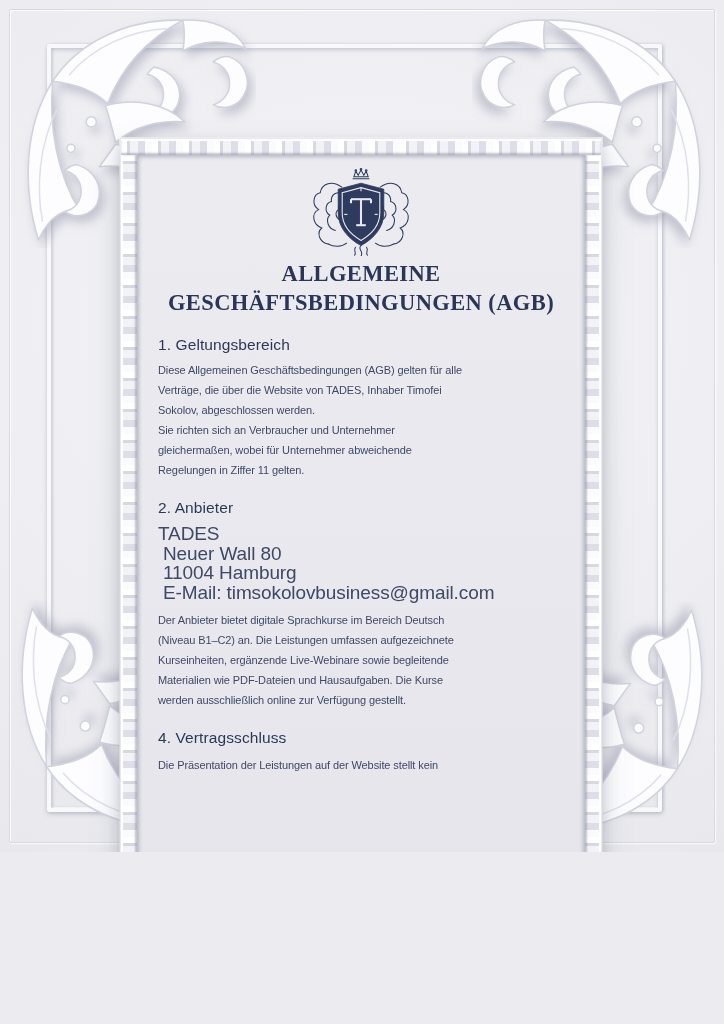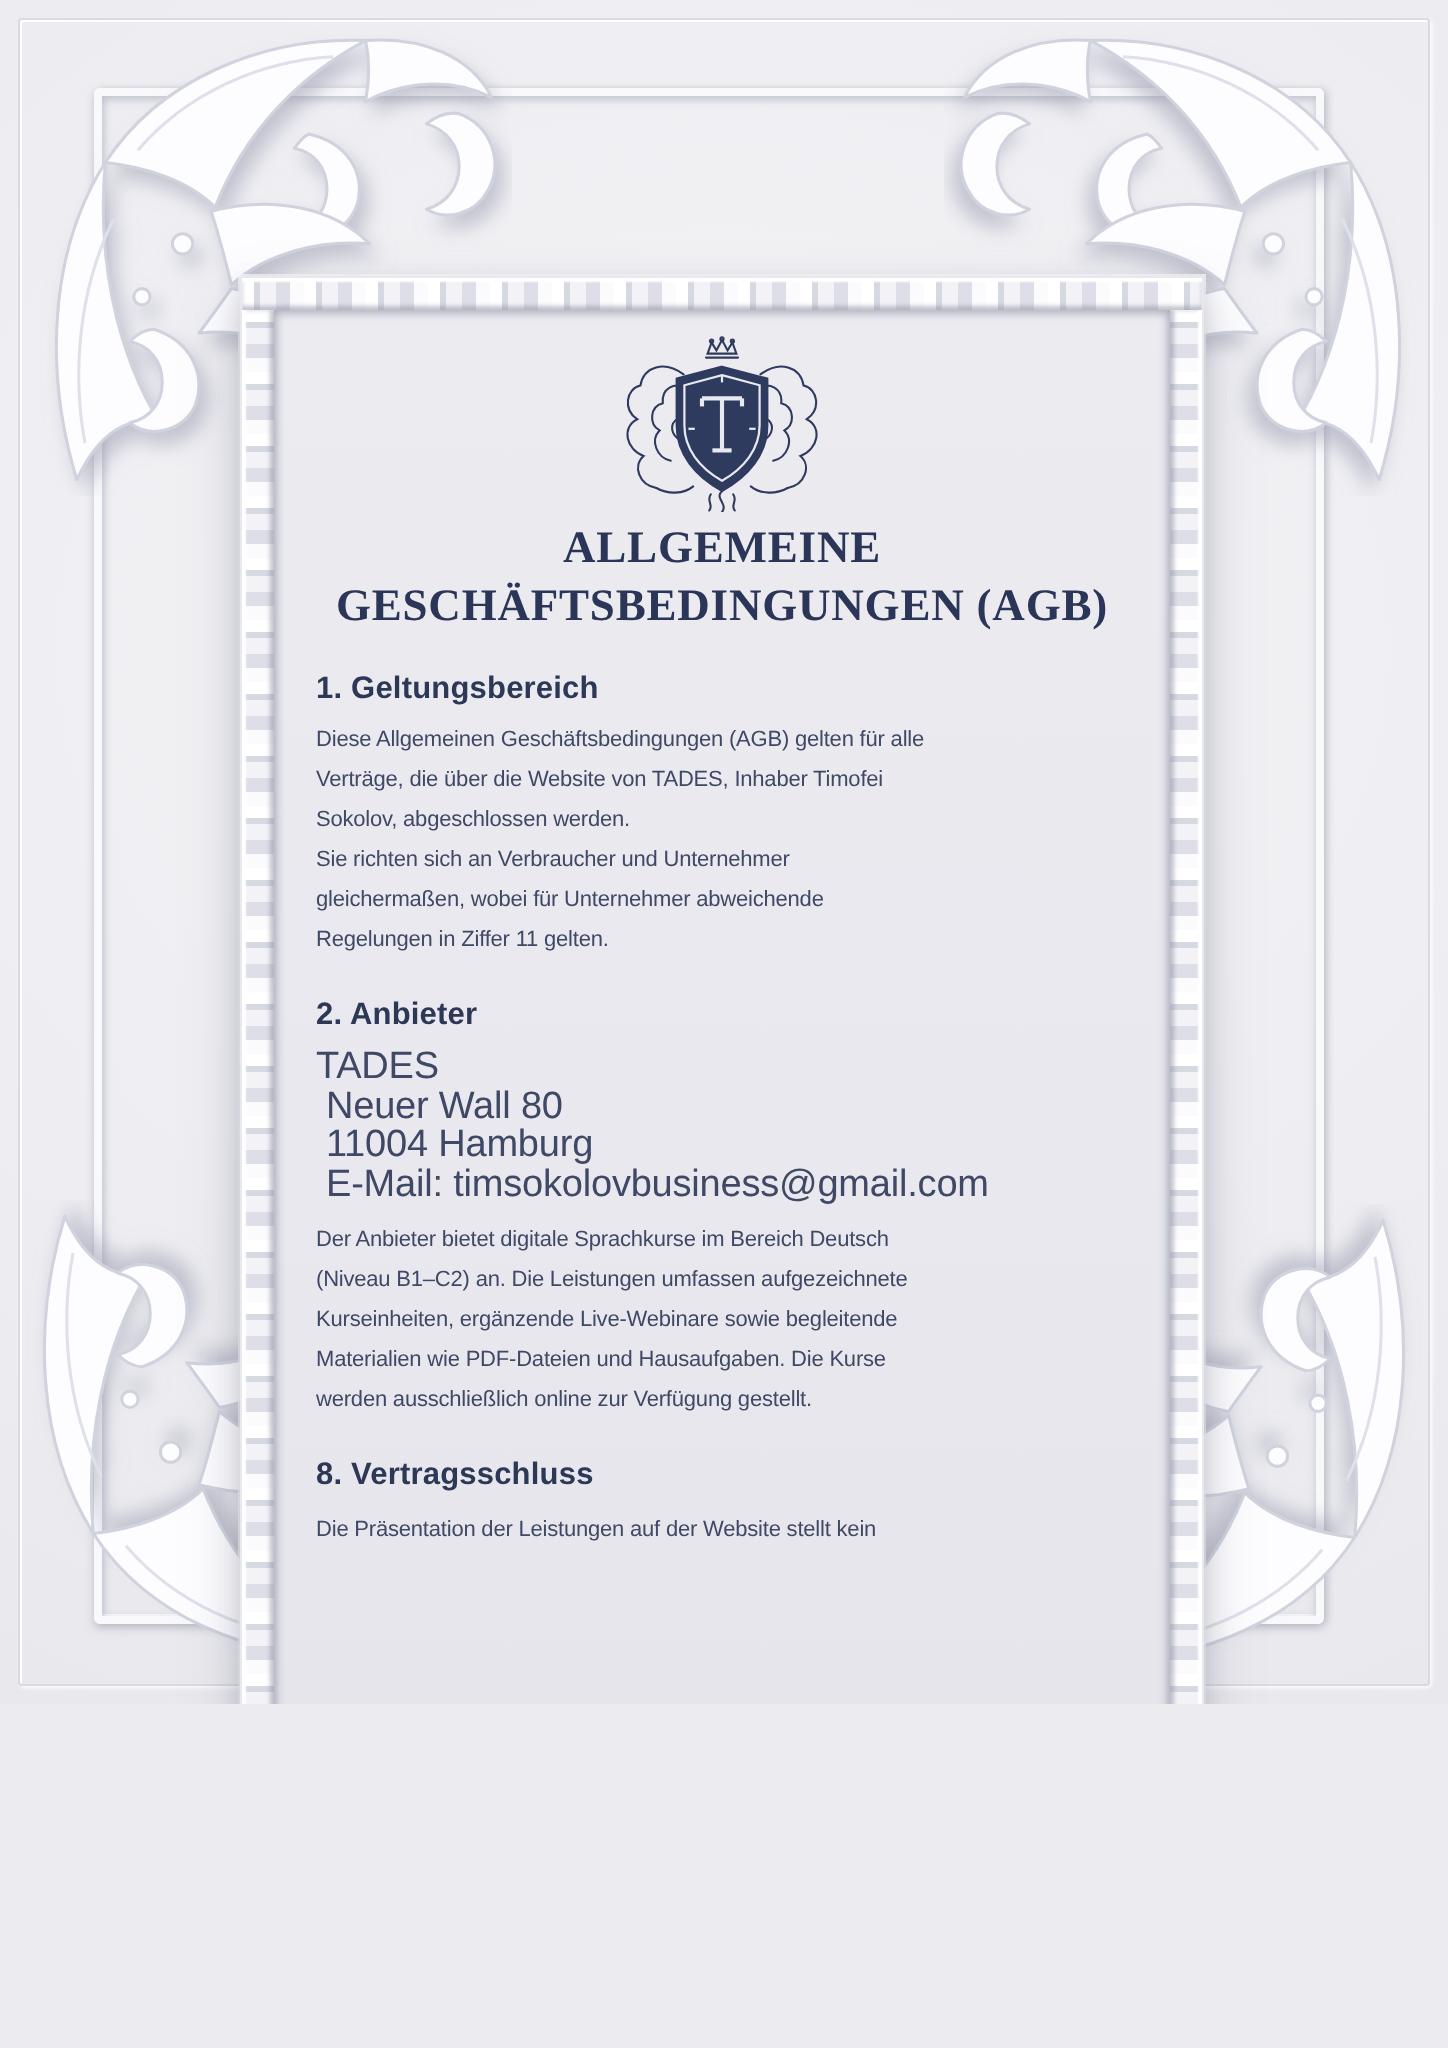--- a/index.html
+++ b/index.html
@@ -87,21 +87,21 @@
 
   .doc-title{
     margin-top:3px; text-align:center;
     font-family:"Liberation Serif", serif;
     font-weight:bold; font-size:22.5px; line-height:29px;
     letter-spacing:.4px; color:#2b3557;
   }
 
   .section{ padding:0 1px; }
   .sec-heading{
-    font-size:15.5px; font-weight:bold; color:#2d3857;
+    font-size:15.5px; font-weight:normal; color:#2d3857;
     letter-spacing:.1px; margin-top:19px;
   }
   .sec-heading.gap-lg{ }
   .sec-body{
     margin-top:6px; font-size:11px; line-height:20px;
     letter-spacing:-.1px; color:#3f4864; white-space:pre-line;
   }
   .addr{ margin-top:7px; }
   .addr-line{
     font-size:19px; line-height:19.5px; letter-spacing:-.1px; color:#3f4864;
@@ -228,20 +228,20 @@
 
         <div class="section">
           <div class="sec-body" style="margin-top:8px">Der Anbieter bietet digitale Sprachkurse im Bereich Deutsch
 (Niveau B1–C2) an. Die Leistungen umfassen aufgezeichnete
 Kurseinheiten, ergänzende Live-Webinare sowie begleitende
 Materialien wie PDF-Dateien und Hausaufgaben. Die Kurse
 werden ausschließlich online zur Verfügung gestellt.</div>
         </div>
 
         <div class="section">
-          <div class="sec-heading gap-lg">8. Vertragsschluss</div>
+          <div class="sec-heading gap-lg">4. Vertragsschluss</div>
           <div class="sec-body" style="margin-top:8px">Die Präsentation der Leistungen auf der Website stellt kein</div>
         </div>
 
       </div>
     </div>
   </div>
 </div>
 
 </body></html>

